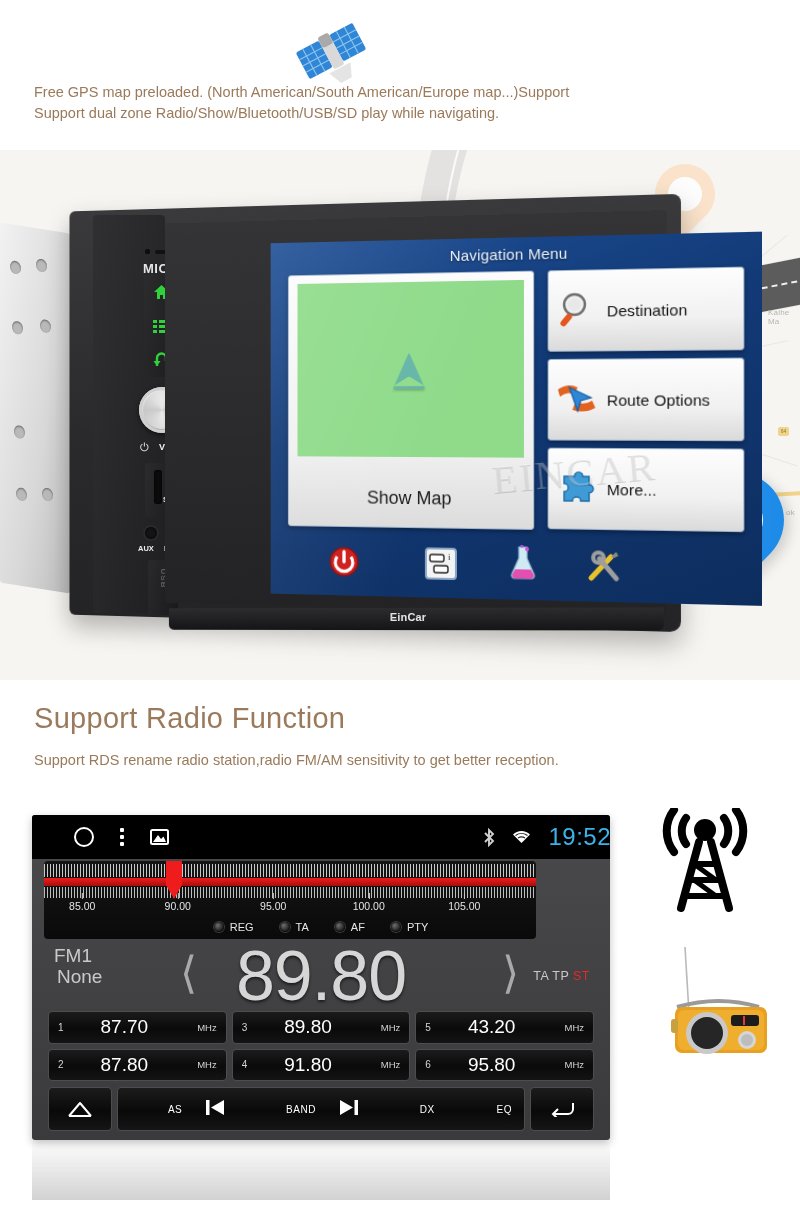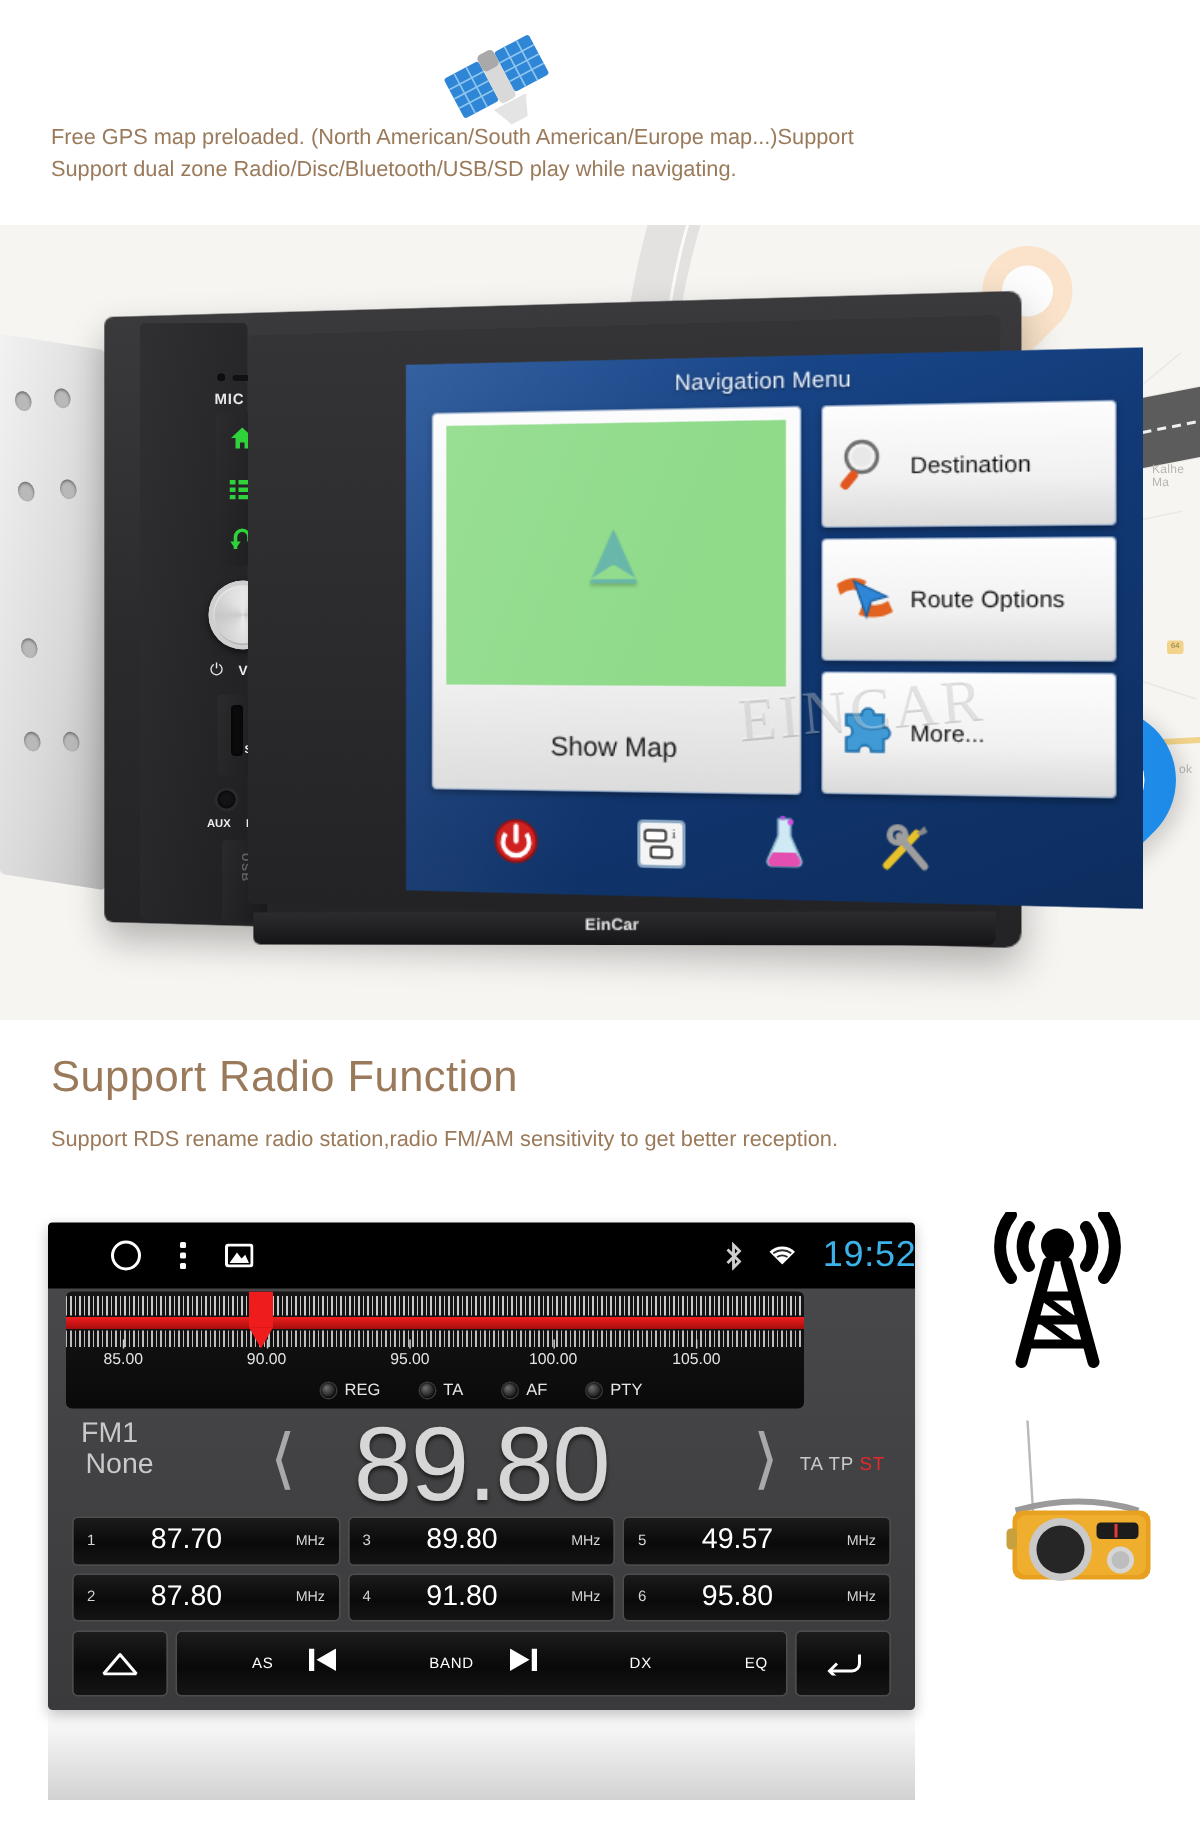--- a/index.html
+++ b/index.html
@@ -162,21 +162,21 @@
     position:absolute; left:50%; top:3px; transform:translateX(-50%);
     color:#e9e9ea; font-size:11px; font-weight:bold; letter-spacing:.2px;
   }
   .wm-eincar {
     position:absolute; left:492px; top:448px; font-size:41px; color:rgba(255,255,255,.30);
     font-family:"Liberation Serif", serif; letter-spacing:2px; transform:rotate(-5deg);
     text-shadow:0 1px 0 rgba(0,0,0,.15); pointer-events:none;
   }
 
   
-  .sp-mic { position:absolute; left:50px; top:46px; color:#e6e6e6; font-size:10px; font-weight:bold; letter-spacing:.5px;}
+  .sp-mic { position:absolute; left:50px; top:46px; color:#e6e6e6; font-size:13px; font-weight:bold; letter-spacing:.5px;}
   .sp-dot { position:absolute; left:52px; top:34px; width:5px; height:5px; border-radius:50%; background:#111; box-shadow: inset 0 0 2px #000;}
   .sp-slot { position:absolute; left:62px; top:35px; width:15px; height:4px; border-radius:2px; background:#111;}
   .keycol {
     position:absolute; left:51px; top:60px; width:35px; height:102px;
     background:linear-gradient(100deg,#2c2c2e,#1b1b1d); border-radius:4px;
   }
   .key { position:absolute; left:0; width:35px; height:34px; display:flex; align-items:center; justify-content:center;
          color:#2fd23a; font-size:14px; }
   .key.k1 { top:0; }
   .key.k2 { top:34px; }
@@ -348,21 +348,21 @@
             <line x1="69" y1="22" x2="69" y2="52"></line>
         </g>
         <rect x="40" y="19" width="12" height="36" rx="3" fill="#d9d9d9"></rect>
         <rect x="40" y="19" width="12" height="12" rx="3" fill="#a9a9a9"></rect>
         <path d="M34 56 L58 56 L52 70 L40 70 Z" fill="#e4e4e4"></path>
       </g>
     </svg>
 
     <div class="sec-head sec-body" style="left:34px; top:82px;">
       <div>Free GPS map preloaded. (North American/South American/Europe map...)Support</div>
-      <div>Support dual zone Radio/Disc/Bluetooth/USB/SD play while navigating.</div>
+      <div>Support dual zone Radio/Show/Bluetooth/USB/SD play while navigating.</div>
     </div>
 
     <div class="unit">
 
       <div class="bracket-l">
         <div class="hole" style="left:10px;top:36px;"></div>
         <div class="hole" style="left:36px;top:30px;"></div>
         <div class="hole" style="left:12px;top:96px;"></div>
         <div class="hole" style="left:40px;top:90px;"></div>
         <div class="hole" style="left:14px;top:200px;"></div>
@@ -626,21 +626,21 @@
             <span class="val">87.70</span>
             <span class="unit-l">MHz</span>
           </div>
           <div class="preset">
             <span class="num">3</span>
             <span class="val">89.80</span>
             <span class="unit-l">MHz</span>
           </div>
           <div class="preset">
             <span class="num">5</span>
-            <span class="val">49.57</span>
+            <span class="val">43.20</span>
             <span class="unit-l">MHz</span>
           </div>
           <div class="preset">
             <span class="num">2</span>
             <span class="val">87.80</span>
             <span class="unit-l">MHz</span>
           </div>
           <div class="preset">
             <span class="num">4</span>
             <span class="val">91.80</span>

